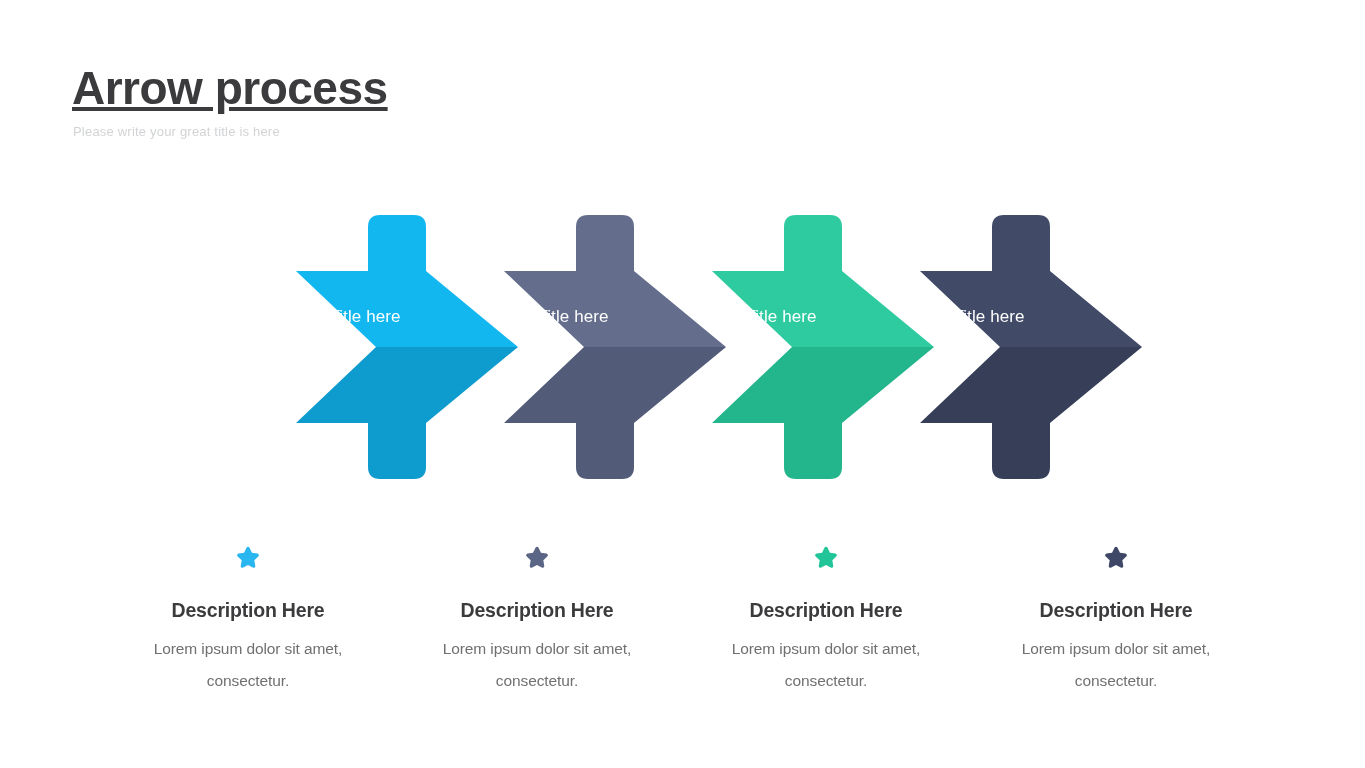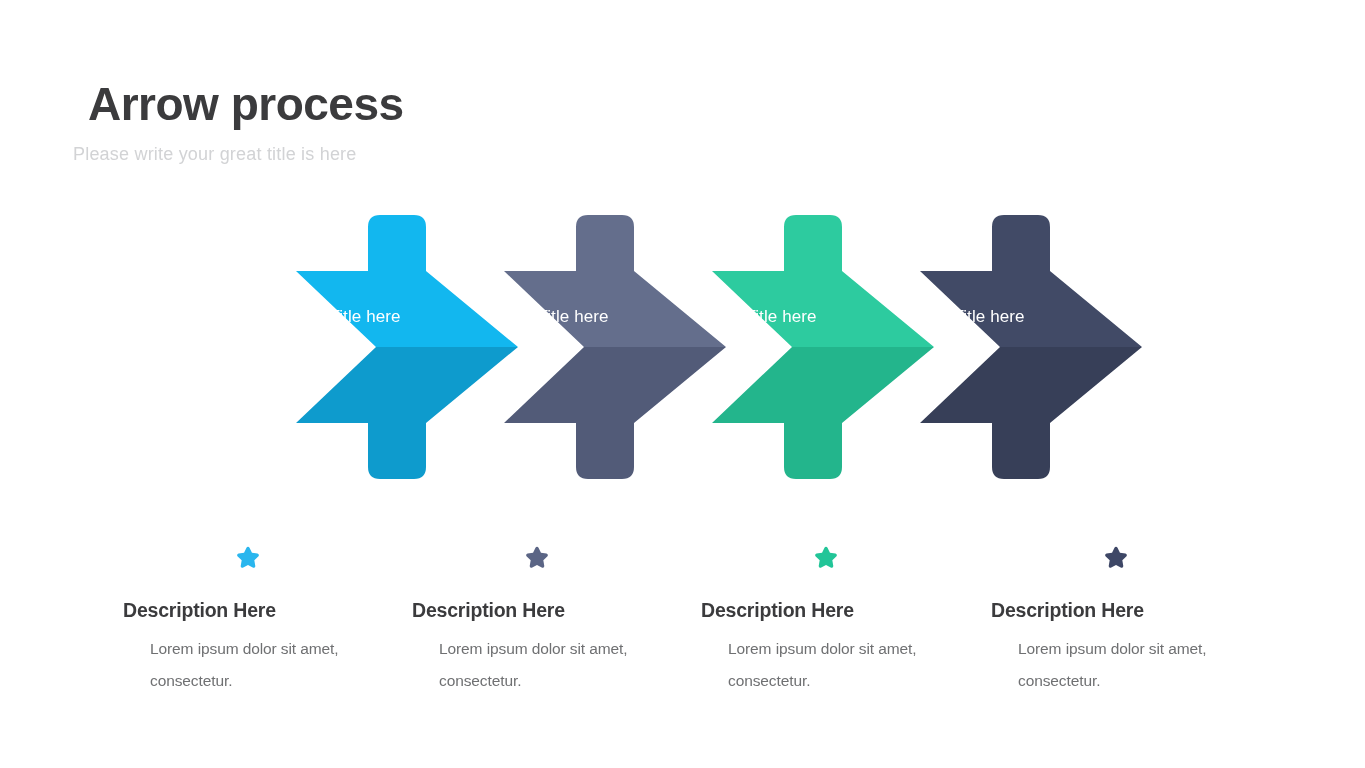--- a/index.html
+++ b/index.html
@@ -21,30 +21,31 @@
   }
 
   
   .header {
     position: absolute;
     left: 72px;
     top: 62px;
     width: 700px;
   }
   .page-title {
-    margin: 16px;
+    margin: 0;
     font-size: 46px;
     line-height: 52px;
     font-weight: bold;
     color: #3b3b3d;
     letter-spacing: -0.5px;
+    text-decoration: underline;
   }
   .page-subtitle {
     margin: 10px 0 0 1px;
-    font-size: 18px;
+    font-size: 13px;
     line-height: 16px;
     font-weight: normal;
     color: #d2d3d5;
     letter-spacing: 0.2px;
   }
 
   
   .arrow-stage {
     position: absolute;
     left: 0;
@@ -71,21 +72,21 @@
     position: absolute;
     left: 0;
     top: 545px;
     width: 1365px;
     height: 180px;
   }
   .desc-col {
     position: absolute;
     top: 0;
     width: 250px;
-    text-align: left;
+    text-align: center;
   }
   .desc-star {
     display: block;
     margin: 0 auto;
     width: 26px;
     height: 26px;
   }
   .desc-title {
     margin: 27px 0 0 0;
     font-size: 19.5px;

